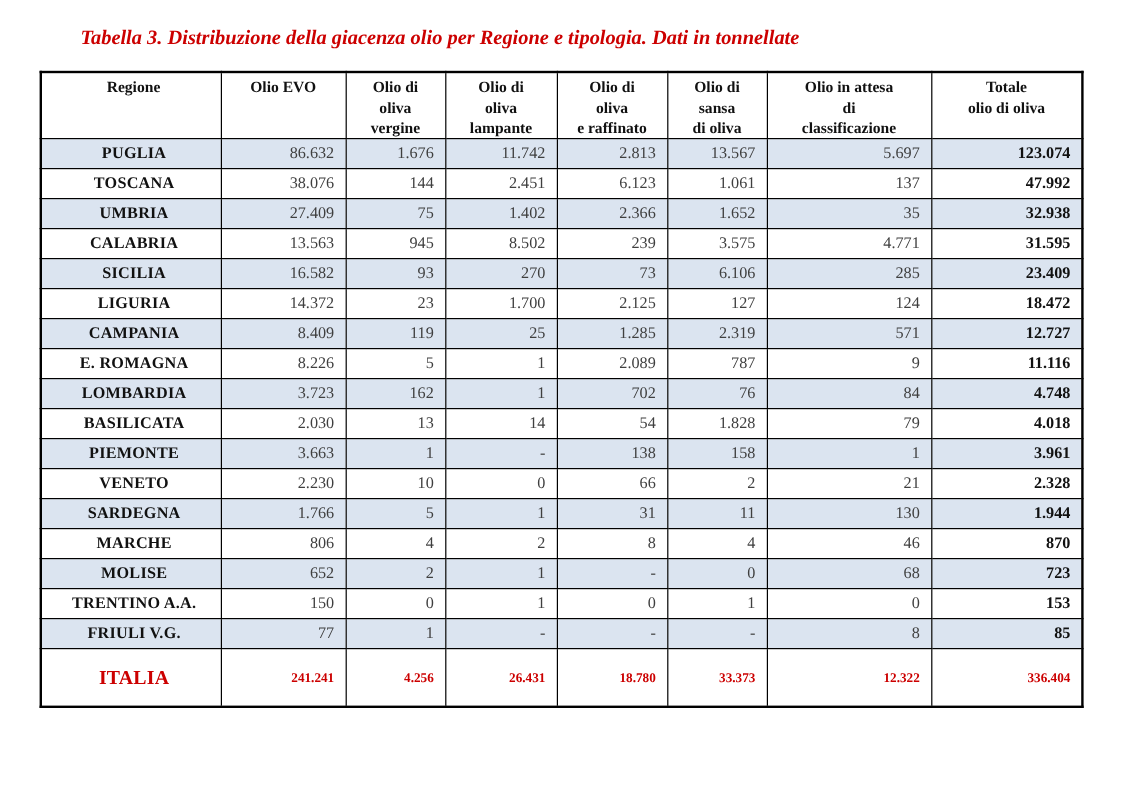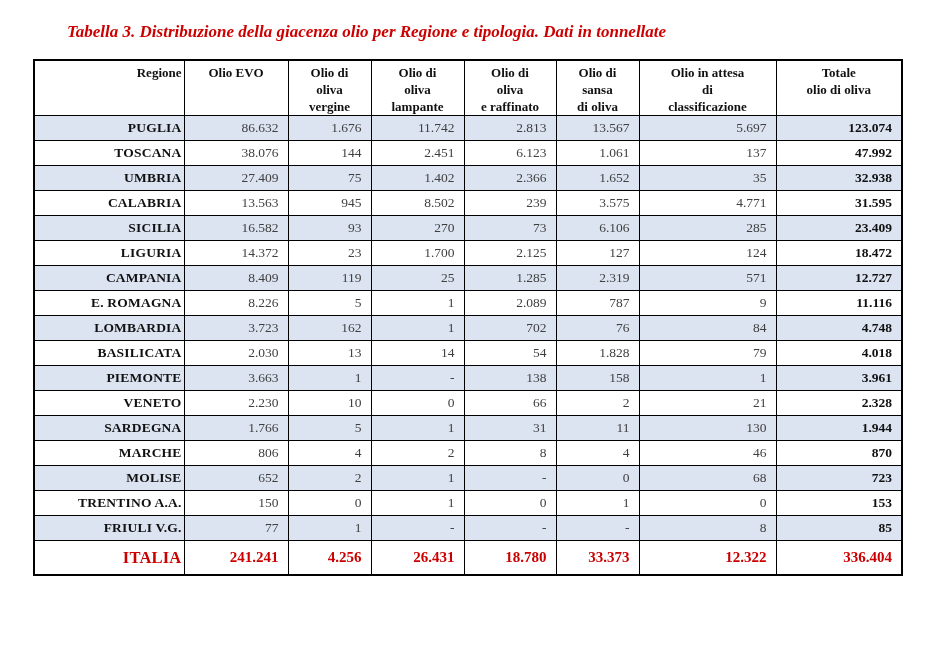--- a/index.html
+++ b/index.html
@@ -49,57 +49,57 @@
     font-weight: bold;
     font-size: 13px;
     color: var(--ink);
     text-align: center;
     vertical-align: top;
     padding: 3px 2px 0 2px;
     line-height: 1.32;
     white-space: pre-line;
   }
   th.first {
-    text-align: right;
+    text-align: center;
     padding-left: 6px;
     margin-top: 12px;
   }
   tbody tr { height: 25px; }
   td.region {
     font-weight: bold;
     font-size: 13.5px;
     color: var(--ink);
-    text-align: right;
+    text-align: center;
     padding: 0 2px 0 7px;
     vertical-align: middle;
     letter-spacing: 0.2px;
     white-space: nowrap;
   }
   td.num {
     font-size: 13.5px;
     color: var(--num);
     text-align: right;
     padding: 0 9px 0 2px;
     vertical-align: middle;
   }
   td.total {
     font-weight: bold;
     color: var(--ink);
   }
   tr.shaded td { background: var(--shade); }
-  tr.italia { height: 34px; }
+  tr.italia { height: 48px; }
   tr.italia td.region {
     color: var(--red);
     font-size: 16.5px;
   }
   tr.italia td.num,
   tr.italia td.total {
     color: var(--red);
     font-weight: bold;
-    font-size: 15px;
+    font-size: 11px;
   }
 </style>
 </head>
 <body>
 
 <div class="page">
   <div class="doc-title">Tabella 3. Distribuzione della giacenza olio per Regione e tipologia. Dati in tonnellate</div>
 
   <table class="giacenza">
     <colgroup>

